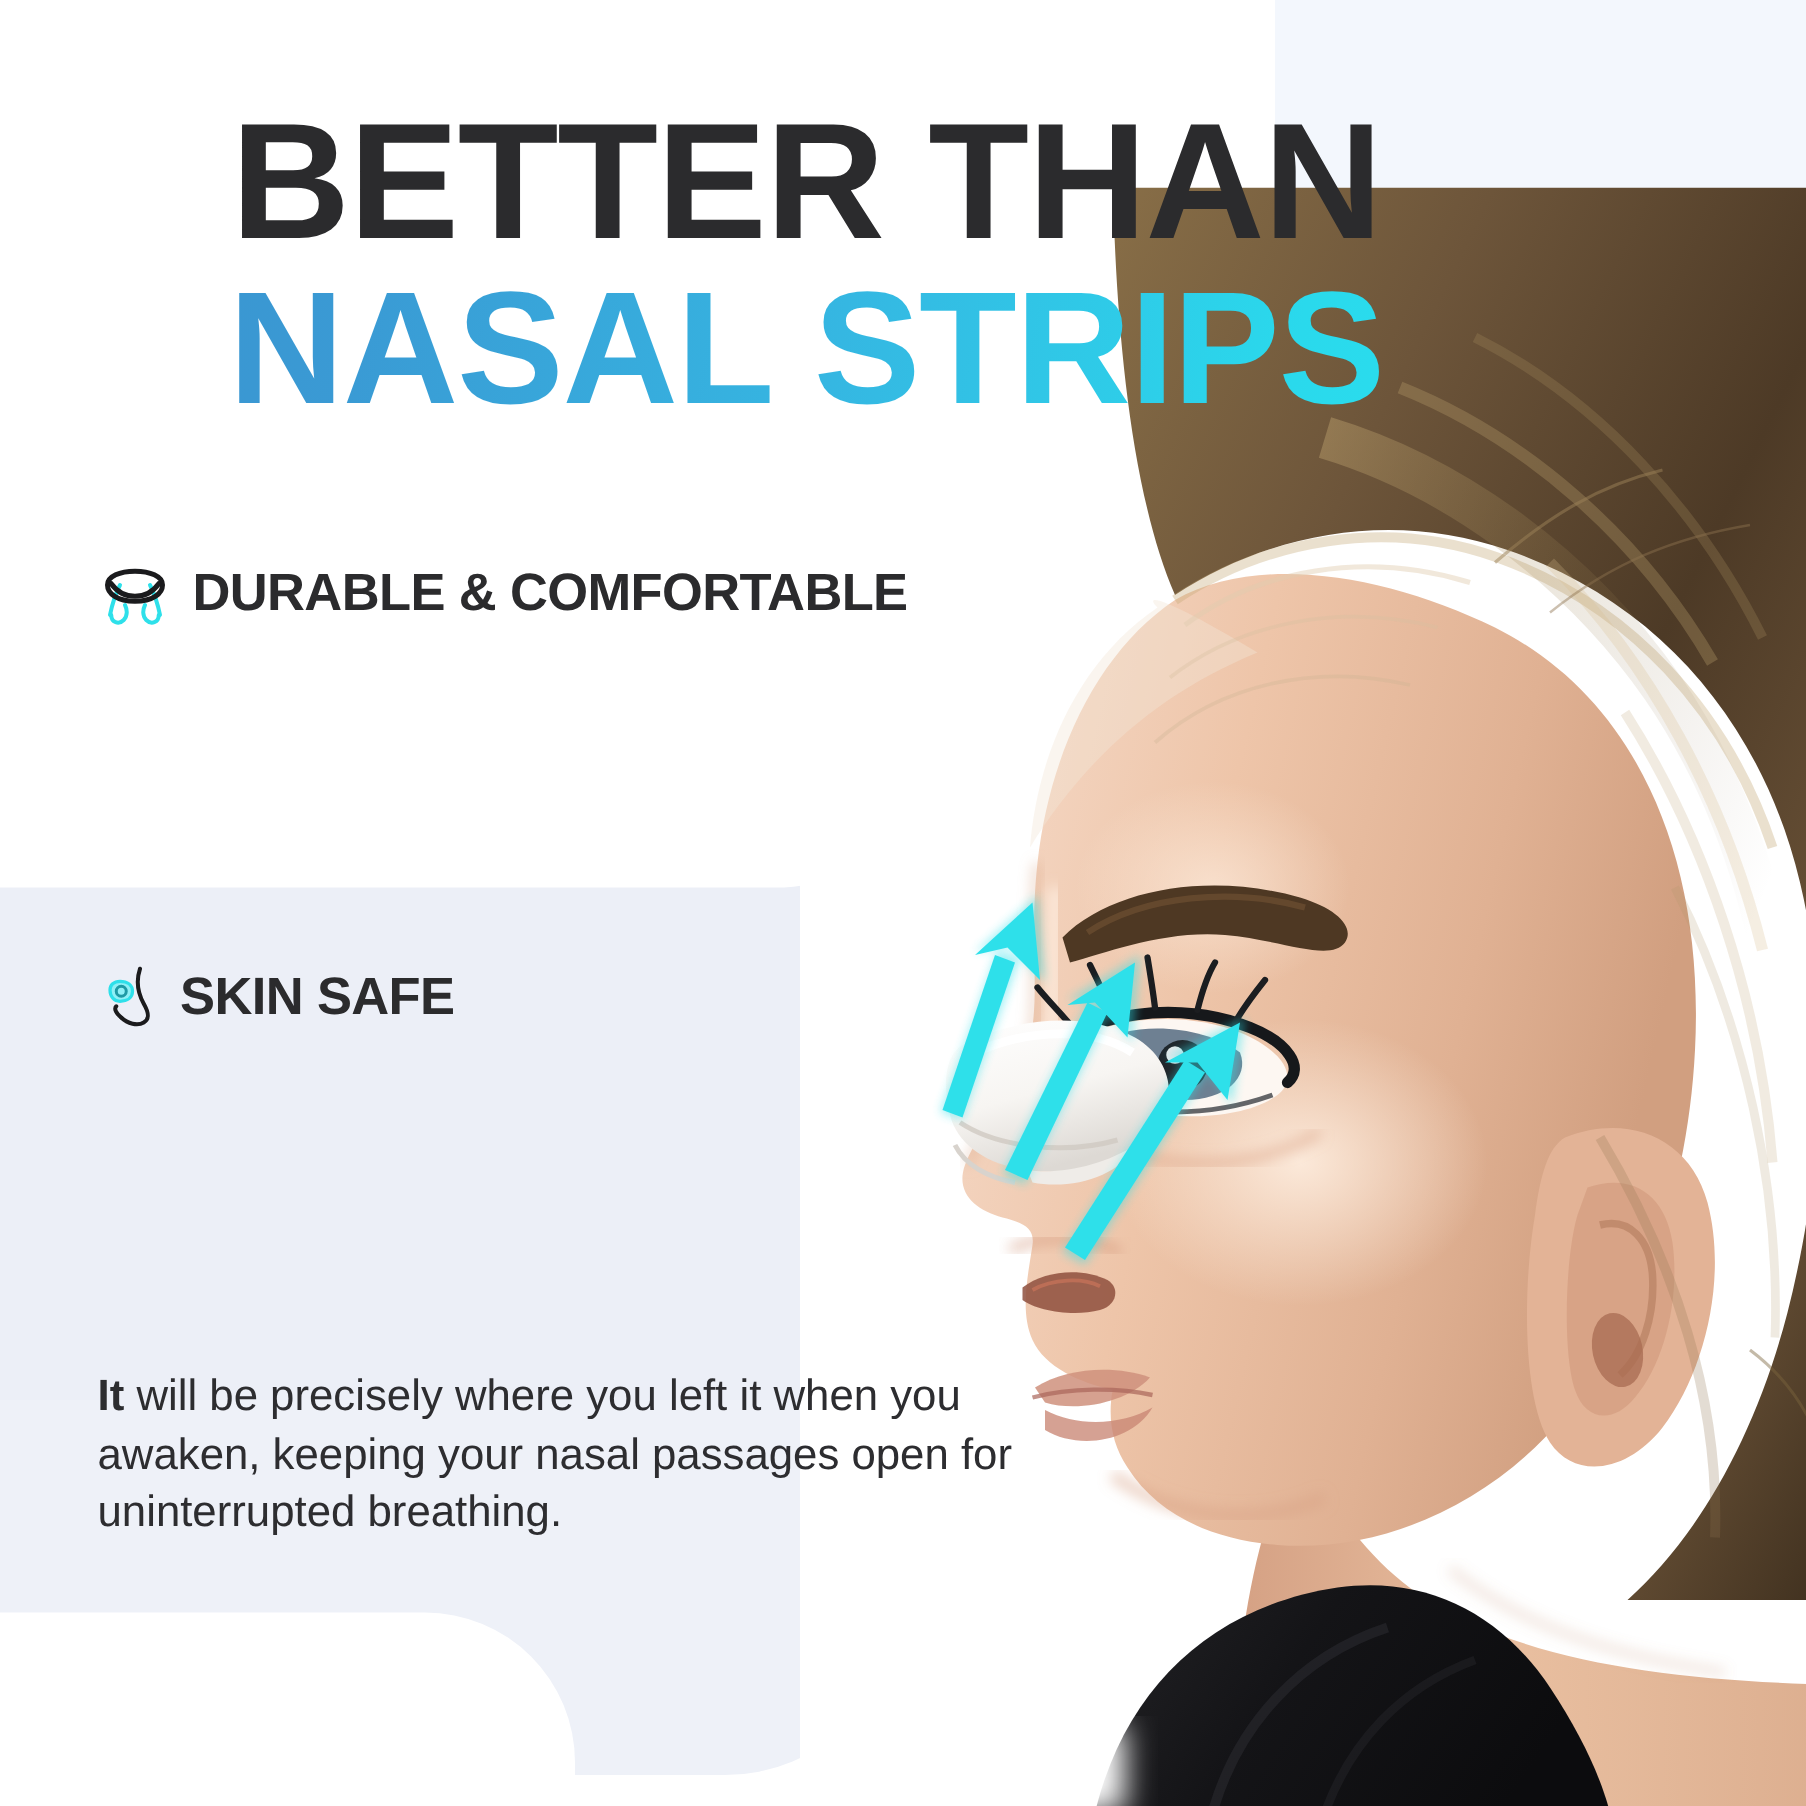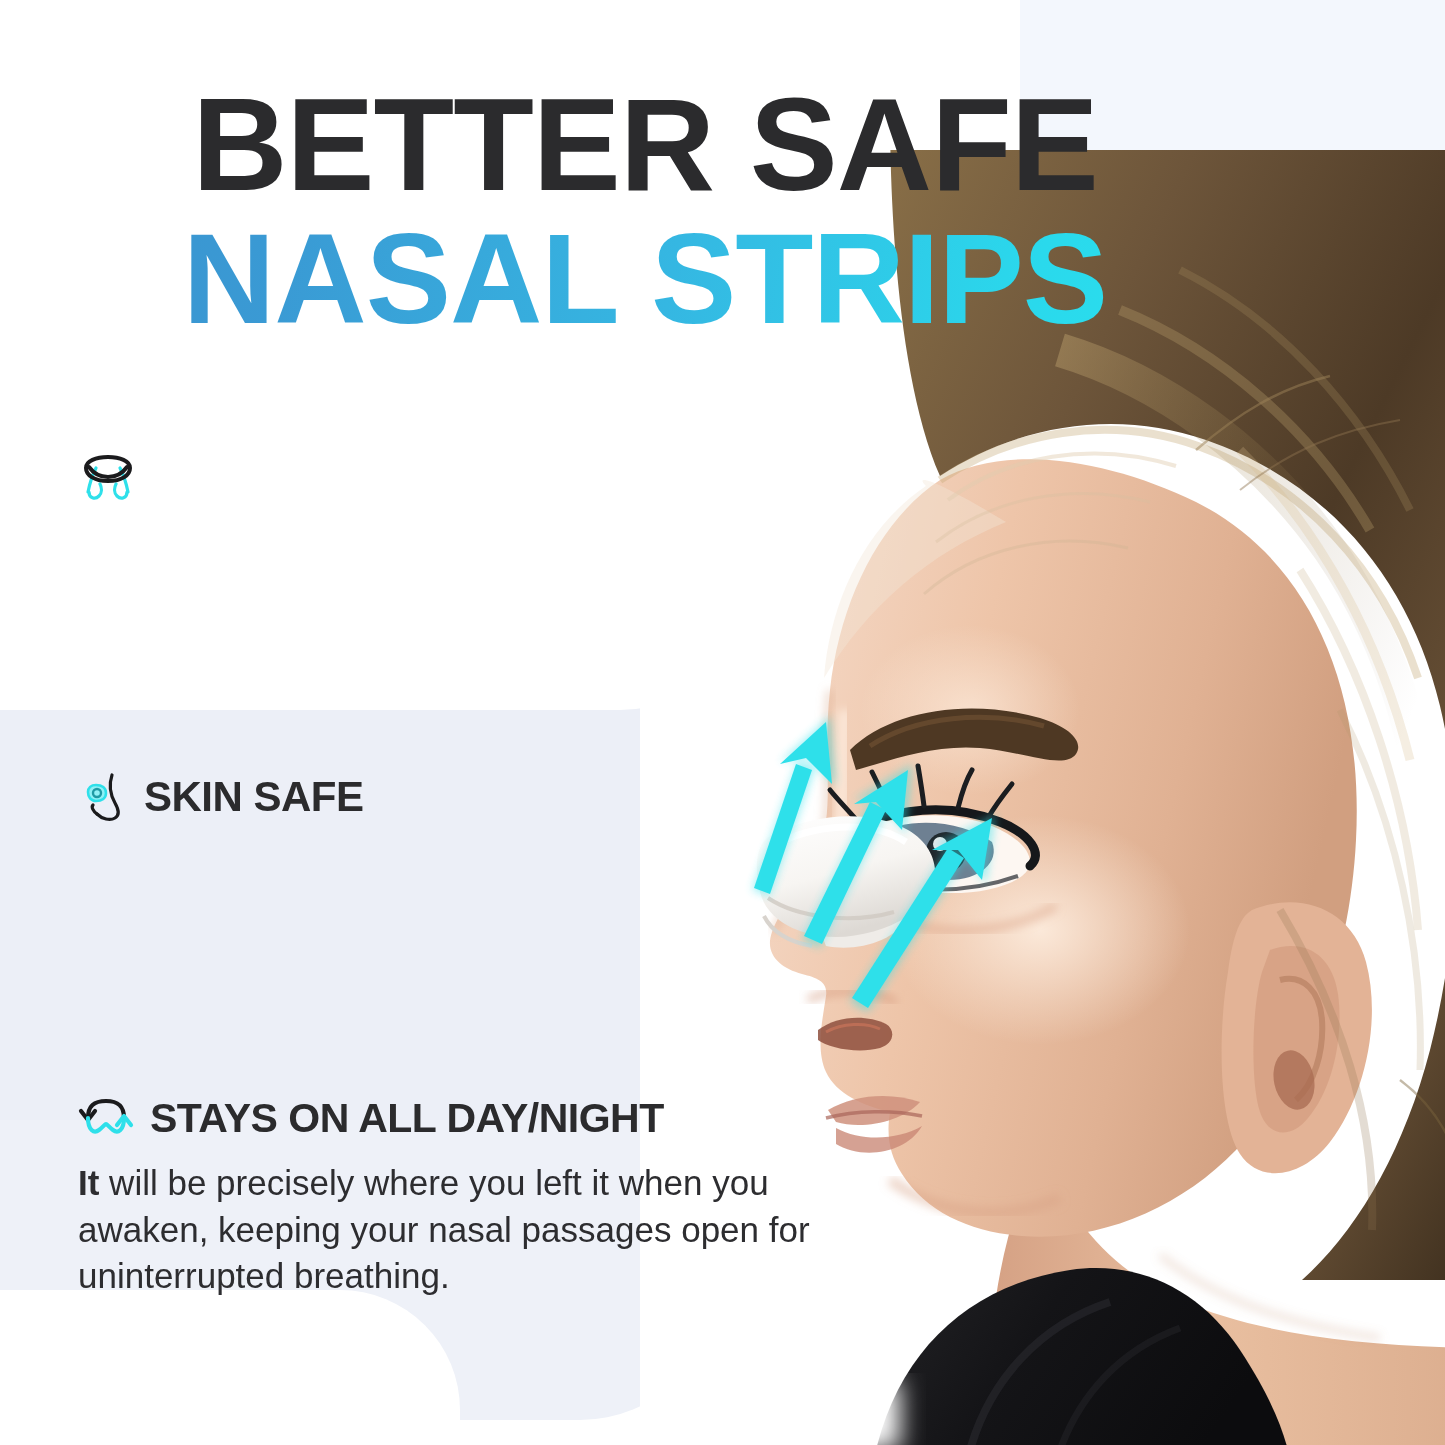--- a/index.html
+++ b/index.html
@@ -323,66 +323,56 @@
         <path d="M212,848 L308,698 L324,708 L228,858 Z"></path>
         <path d="M292,700 L352,668 L342,730 L318,700 Z"></path>
       </g>
 
       <path d="M0,0 L120,0 C100,200 86,500 92,760 C96,990 120,1180 150,1300 L0,1300 Z" fill="#ffffff" filter="url(#soft2)"></path>
       <rect x="0" y="1230" width="260" height="70" fill="#ffffff" filter="url(#soft2)"></rect>
     </svg>
   </div>
 
   <div class="headline">
-    <span class="l1">BETTER SAFE</span>
+    <span class="l1">BETTER THAN</span>
     <span class="l2">NASAL STRIPS</span>
   </div>
 
   <div class="features">
 
     <div class="feature f1">
       <div class="f-head">
         <span class="f-icon">
           <svg viewBox="0 0 60 52">
             <path d="M10,44 C12,34 15,26 18,20" stroke="#2ee0ea" stroke-width="3.2" fill="none" stroke-linecap="round"></path>
             <path d="M50,44 C48,34 45,26 42,20" stroke="#2ee0ea" stroke-width="3.2" fill="none" stroke-linecap="round"></path>
             <path d="M11,44 C11,50 17,52 21,48 C24,45 24,40 22,36" stroke="#2ee0ea" stroke-width="3.2" fill="none" stroke-linecap="round"></path>
             <path d="M49,44 C49,50 43,52 39,48 C36,45 36,40 38,36" stroke="#2ee0ea" stroke-width="3.2" fill="none" stroke-linecap="round"></path>
             <path d="M8,20 C8,13 18,9 30,9 C42,9 52,13 52,20 C52,27 44,33 30,33 C16,33 8,27 8,20 Z" stroke="#1b1b1d" stroke-width="4" fill="none"></path>
             <path d="M11,19 C16,26 22,29 30,29 C38,29 44,26 49,19" stroke="#1b1b1d" stroke-width="4" fill="none" stroke-linecap="round"></path>
           </svg>
         </span>
+        <span class="f-title">DURABLE &amp; COMFORTABLE</span>
       </div>
     </div>
 
     <div class="feature f2">
       <div class="f-head">
         <span class="f-icon">
           <svg viewBox="0 0 46 50">
             <path d="M30,3 C27,12 28,22 33,31 C37,38 38,43 33,46 C28,49 20,47 15,42" stroke="#1b1b1d" stroke-width="3.2" fill="none" stroke-linecap="round"></path>
             <path d="M15,42 C11,39 9,35 11,33" stroke="#1b1b1d" stroke-width="3.2" fill="none" stroke-linecap="round"></path>
             <path d="M6,20 C6,16 9,13 14,13 C20,13 24,16 24,21 C24,26 20,29 14,29 C9,29 6,25 6,20 Z" fill="#8ff0f6" stroke="#2ee0ea" stroke-width="2.6"></path>
             <circle cx="15" cy="21" r="4" fill="none" stroke="#1e9aa5" stroke-width="2.4"></circle>
           </svg>
         </span>
         <span class="f-title">SKIN SAFE</span>
       </div>
     </div>
 
     <div class="feature f3">
-      <div class="f-head">
-        <span class="f-icon">
-          <svg viewBox="0 0 56 48">
-            <path d="M10,24 C10,12 16,7 28,7 C40,7 46,12 46,24" stroke="#1b1b1d" stroke-width="4.2" fill="none" stroke-linecap="round"></path>
-            <path d="M3,17 L10,26 L17,17" stroke="#1b1b1d" stroke-width="4.2" fill="none" stroke-linecap="round" stroke-linejoin="round"></path>
-            <path d="M10,24 C10,36 16,40 21,36 C25,33 27,30 28,30 C29,30 31,33 35,36 C40,40 46,36 46,24" stroke="#2ee0ea" stroke-width="4.2" fill="none" stroke-linecap="round" stroke-linejoin="round"></path>
-            <path d="M39,31 L46,22 L53,31" stroke="#2ee0ea" stroke-width="4.2" fill="none" stroke-linecap="round" stroke-linejoin="round"></path>
-          </svg>
-        </span>
-        <span class="f-title">STAYS ON ALL DAY/NIGHT</span>
-      </div>
       <div class="f-body">
         <b>It</b><span>  will be precisely where you left it when you awaken, keeping your nasal passages open for uninterrupted breathing.</span>
       </div>
     </div>
 
   </div>
 </div>
 
 </body></html>

